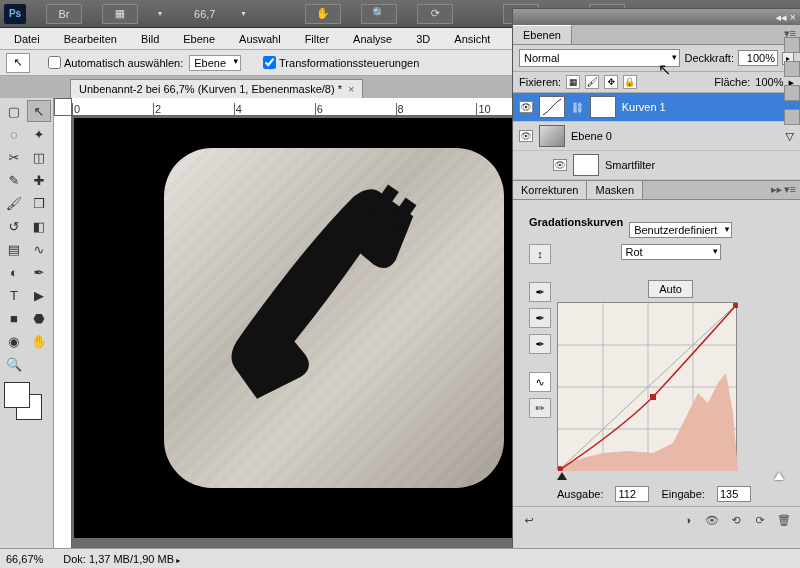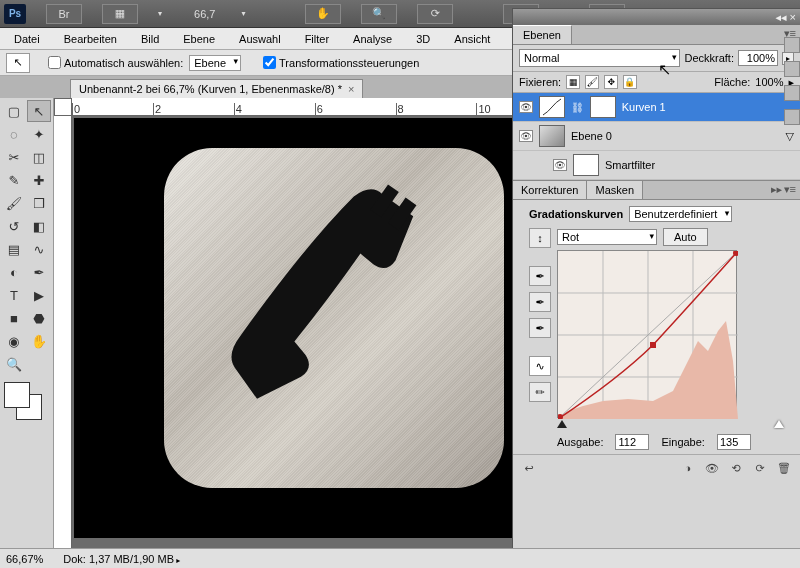--- a/index.html
+++ b/index.html
@@ -76,28 +76,28 @@
 .layer .name { flex: 1; }
 .layer.sub { padding-left: 40px; }
 
 .corr-tabs { display: flex; background: #bdbdbd; border-top: 1px solid #888; border-bottom: 1px solid #888; }
 .corr-tabs .tab { padding: 3px 8px; background: #d6d6d6; border-right: 1px solid #888; }
 .corr-tabs .tab.active { background: #d6d6d6; }
 .corr-tabs .ricons { margin-left: auto; display: flex; gap: 2px; padding: 2px 4px; color: #555; }
 
 .corr-body { padding: 6px 16px 4px; }
 .corr-head { display: flex; align-items: center; gap: 6px; padding-bottom: 6px; }
-.corr-head .dd { border: 1px solid #888; background: #fff; padding: 1px 14px 1px 4px; position: relative; }
+.corr-head .dd { border: 1px solid #888; background: #fff; padding: 1px 14px 1px 4px; position: relative; margin-top: 16px; }
 .corr-head .dd::after { content: "▾"; position: absolute; right: 2px; top: 1px; font-size: 9px; }
 .curves-row { display: flex; gap: 6px; align-items: flex-start; }
 .curves-side { display: flex; flex-direction: column; gap: 6px; width: 22px; }
 .curves-side .b { width: 22px; height: 20px; border: 1px solid #999; background: #eaeaea; display: flex; align-items: center; justify-content: center; font-size: 11px; }
 .curves-side .sep { height: 6px; }
 .curves-main { flex: 1; }
-.chan-row { display: flex; gap: 6px; align-items: center; margin-bottom: 4px; }
+.chan-row { display: flex; gap: 20px; align-items: center; margin-bottom: 4px; flex-direction: column; }
 .chan-row .dd { border: 1px solid #888; background: #fff; padding: 1px 14px 1px 4px; position: relative; width: 100px; }
 .chan-row .dd::after { content: "▾"; position: absolute; right: 2px; top: 1px; font-size: 9px; }
 .chan-row .auto { border: 1px solid #888; background: #eee; padding: 2px 10px; }
 .curve-box { width: 180px; height: 168px; background: #f2ece7; border: 1px solid #888; position: relative; }
 .curve-box .grid line { stroke: #bbb; stroke-width: 1; }
 .curve-box .hist { fill: #e8b8a8; }
 .curve-box .diag { stroke: #aaa; stroke-width: 1; }
 .curve-box .curve { stroke: #b22; stroke-width: 1.5; fill: none; }
 .curve-box .pt { fill: #b22; }
 .slider-row { display: flex; justify-content: space-between; padding: 2px 0 4px; }

